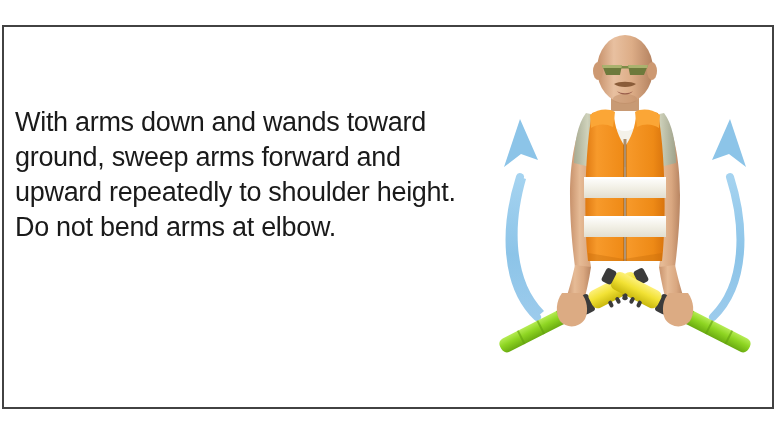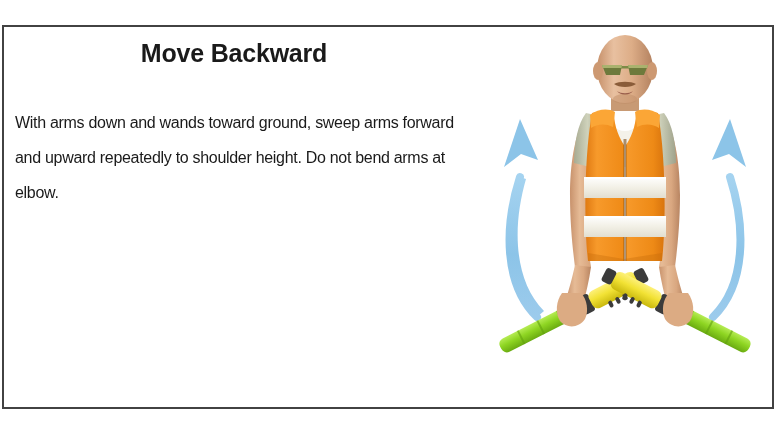--- a/index.html
+++ b/index.html
@@ -56,21 +56,21 @@
     font-weight: bold;
     color: #1a1a1a;
     letter-spacing: -0.2px;
   }
 
   #body-text {
     position: absolute;
     left: 11px;
     top: 78px;
     width: 448px;
-    font-size: 16px;
+    font-size: 27px;
     line-height: 35px;
     color: #1a1a1a;
     letter-spacing: -0.3px;
   }
 
   
   #figure {
     position: absolute;
     left: 470px;
     top: 0;
@@ -86,21 +86,20 @@
   }
 </style>
 </head>
 <body>
 
 <div id="slide">
 
   <div id="card">
 
     <div id="text-col">
-      <div id="title">Move Backward</div>
       <div id="body-text">With arms down and wands toward ground, sweep arms forward and upward repeatedly to shoulder height. Do not bend arms at elbow.</div>
     </div>
 
     <div id="figure">
       <svg width="302" height="384" viewBox="0 0 302 384" xmlns="http://www.w3.org/2000/svg">
         <defs>
 
           <linearGradient id="skin" x1="0" y1="0" x2="1" y2="0">
             <stop offset="0%" stop-color="#c8926c"></stop>
             <stop offset="35%" stop-color="#e6bb96"></stop>

